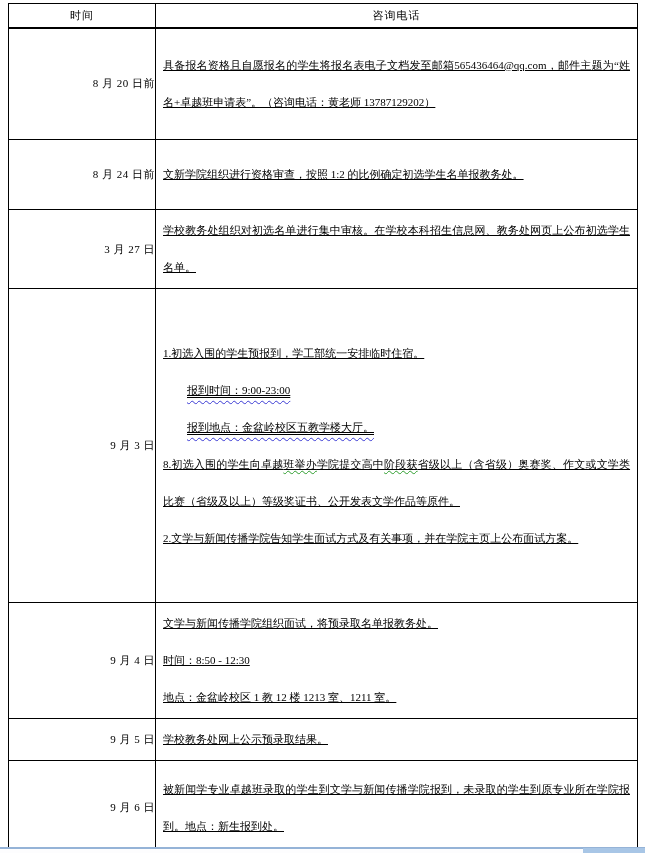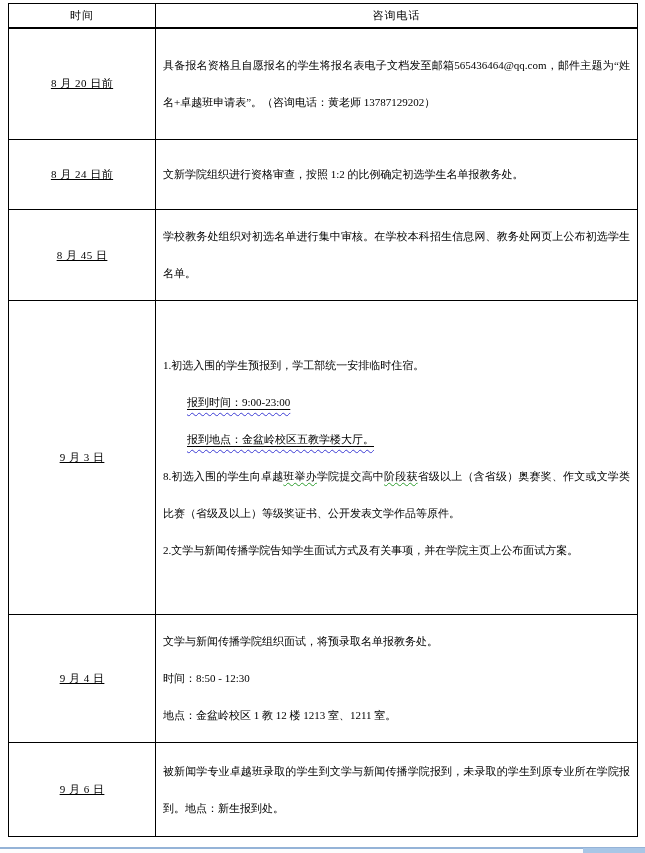--- a/index.html
+++ b/index.html
@@ -26,28 +26,28 @@
     font-size:11px;
   }
   table.sched th{
     height:24px;
     text-align:center;
     vertical-align:middle;
     border-bottom:2px solid var(--border);
     letter-spacing:1px;
   }
   td.time{
-    text-align:center;
+    text-align:right;
     vertical-align:middle;
     letter-spacing:0.5px;
-    text-decoration:underline;
   }
   td.content{
     vertical-align:middle;
-    padding:8px 7px;
+    padding:2px 7px;
+    text-decoration:underline;
   }
   td.content p{
     line-height:37px;
     text-align:justify;
   }
   p.indent{padding-left:24px;}
   tr.r1{height:112px;} tr.r2{height:70px;} tr.r3{height:76px;}
   tr.r4{height:314px;} tr.r5{height:114px;} tr.r6{height:40px;}
   tr.r7{height:94px;}
 
@@ -98,21 +98,21 @@
     </tr>
 
     <tr class="r2">
       <td class="time">8 月 24 日前</td>
       <td class="content">
         <p>文新学院组织进行资格审查，按照 1:2 的比例确定初选学生名单报教务处。</p>
       </td>
     </tr>
 
     <tr class="r3">
-      <td class="time">8 月 45 日</td>
+      <td class="time">3 月 27 日</td>
       <td class="content">
         <p>学校教务处组织对初选名单进行集中审核。在学校本科招生信息网、教务处网页上公布初选学生名单。</p>
       </td>
     </tr>
 
     <tr class="r4">
       <td class="time">9 月 3 日</td>
       <td class="content">
         <p>1.初选入围的学生预报到，学工部统一安排临时住宿。</p>
         <p class="indent">
@@ -128,20 +128,26 @@
 
     <tr class="r5">
       <td class="time">9 月 4 日</td>
       <td class="content">
         <p>文学与新闻传播学院组织面试，将预录取名单报教务处。</p>
         <p>时间：8:50 - 12:30</p>
         <p>地点：金盆岭校区 1 教 12 楼 1213 室、1211 室。</p>
       </td>
     </tr>
 
+    <tr class="r6">
+      <td class="time">9 月 5 日</td>
+      <td class="content">
+        <p>学校教务处网上公示预录取结果。</p>
+      </td>
+    </tr>
 
     <tr class="r7">
       <td class="time">9 月 6 日</td>
       <td class="content">
         <p>被新闻学专业卓越班录取的学生到文学与新闻传播学院报到，未录取的学生到原专业所在学院报到。地点：新生报到处。</p>
       </td>
     </tr>
   </tbody>
     </table>
 

